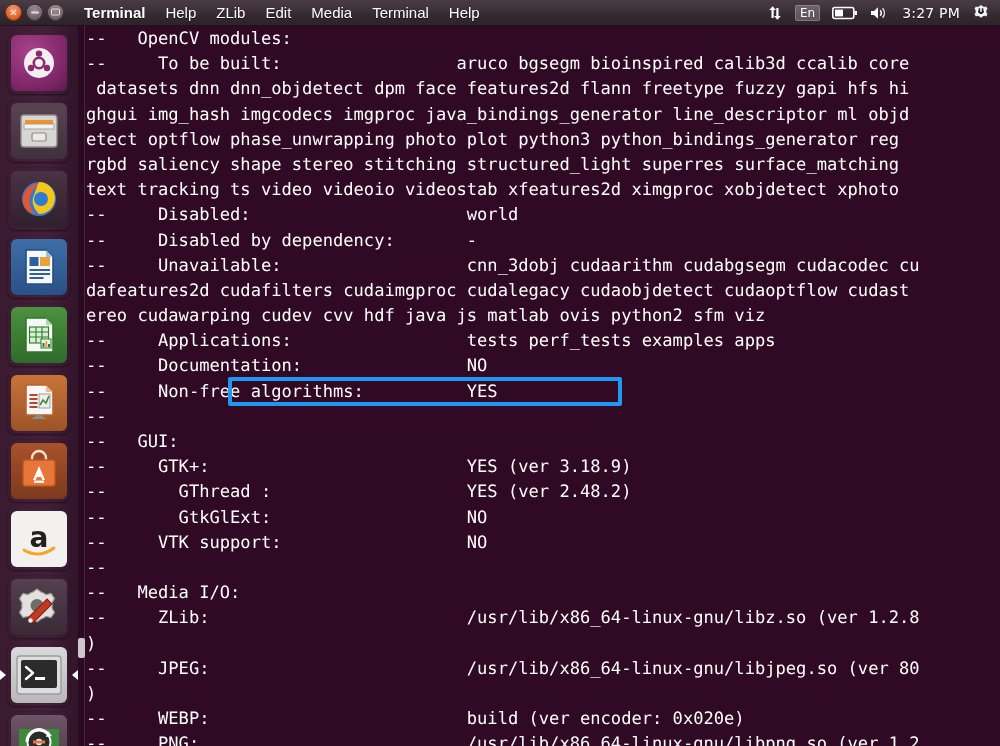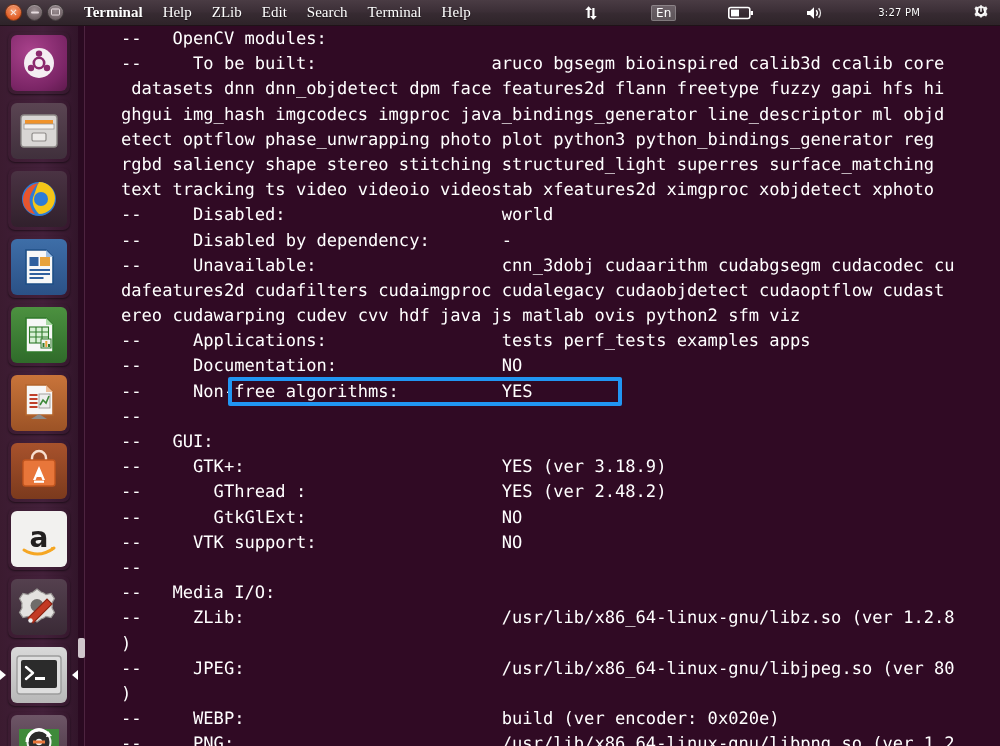--- a/index.html
+++ b/index.html
@@ -33,28 +33,28 @@
   .wc.close { background: radial-gradient(circle at 50% 35%, #f5a076, #df5b23 70%, #c34710); }
   .wc.min   { background: radial-gradient(circle at 50% 35%, #9b8e92, #6e6165 70%, #56494d); }
   .wc.max   { background: radial-gradient(circle at 50% 35%, #9b8e92, #6e6165 70%, #56494d); }
   .wc .glyph { display:block; transform: translateY(-0.5px); font-weight: bold; }
   .wc.min .glyph { width: 8px; height: 2px; background: #e7dcdf; border-radius: 1px; }
   .wc.max .glyph { width: 9px; height: 7px; border: 1.5px solid #e7dcdf; border-radius: 1px; background: none; }
 
   .menus { display: flex; align-items: center; gap: 0px; margin-left: 4px; }
   .menu-item {
     padding: 2px 10px; font-size: 15px; color: #ffffff; white-space: nowrap;
-    font-family: Liberation Serif, serif;
+    font-family: Liberation Sans, sans-serif;
     text-shadow: 0 1px 1px rgba(0,0,0,.6);
   }
   .menu-item.appname { font-weight: bold; }
 
   .tray { margin-left: auto; display: flex; align-items: center; gap: 12px; padding-right: 10px; }
-  .tray-item { display: flex; align-items: center; color: #ffffff; margin-left: 40px; }
-  .tray-clock { font-size: 10px; letter-spacing: .2px; text-shadow: 0 1px 1px rgba(0,0,0,.6); }
+  .tray-item { display: flex; align-items: center; color: #ffffff; }
+  .tray-clock { font-size: 14px; letter-spacing: .2px; text-shadow: 0 1px 1px rgba(0,0,0,.6); }
   .kbd-ind {
     font-size: 12px; padding: 0px 4px; border-radius: 2px;
     background: rgba(255,255,255,.22); border: 1px solid rgba(255,255,255,.22);
     color: #fff;
   }
 
   
   #launcher {
     position: absolute; left: 0; top: 26px; width: 78px; height: 720px;
     background: linear-gradient(90deg, #3b1b30 0%, #43203a 55%, #32152a 100%);
@@ -111,21 +111,20 @@
   #term-text {
     position: absolute; left: 8px; top: 0px; width: 914px; height: 720px;
     font-family: "DejaVu Sans Mono", monospace;
     font-size: 17.1px;
     line-height: 25.2px;
     color: #ffffff;
     white-space: pre;
     letter-spacing: 0px;
     padding-top: 1px;
     text-rendering: geometricPrecision;
-    padding-left: 35px;
   }
   .tline { height: 25.2px; }
 
   
   #highlight-box {
     position: absolute;
     left: 150px; top: 322px; width: 394px; height: 29px;
     border: 4px solid #2196f3;
     border-radius: 2px;
     z-index: 20;
@@ -148,21 +147,21 @@
       <div class="wc max">
           <span class="glyph"></span>
         </div>
     </div>
 
     <div class="menus">
       <div class="menu-item appname">Terminal</div>
       <div class="menu-item">Help</div>
       <div class="menu-item">ZLib</div>
       <div class="menu-item">Edit</div>
-      <div class="menu-item">Search</div>
+      <div class="menu-item">Media</div>
       <div class="menu-item">Terminal</div>
       <div class="menu-item">Help</div>
     </div>
 
     <div class="tray">
       <div class="tray-item">
         <svg width="16" height="16" viewBox="0 0 16 16">
           <path d="M4.5 13 L4.5 5 L2.2 5 L5.6 1.2 L9 5 L6.7 5 L6.7 13 Z" fill="#ffffff"></path>
           <path d="M11.5 3 L11.5 11 L13.8 11 L10.4 14.8 L7 11 L9.3 11 L9.3 3 Z" fill="#ffffff"></path>
         </svg>

